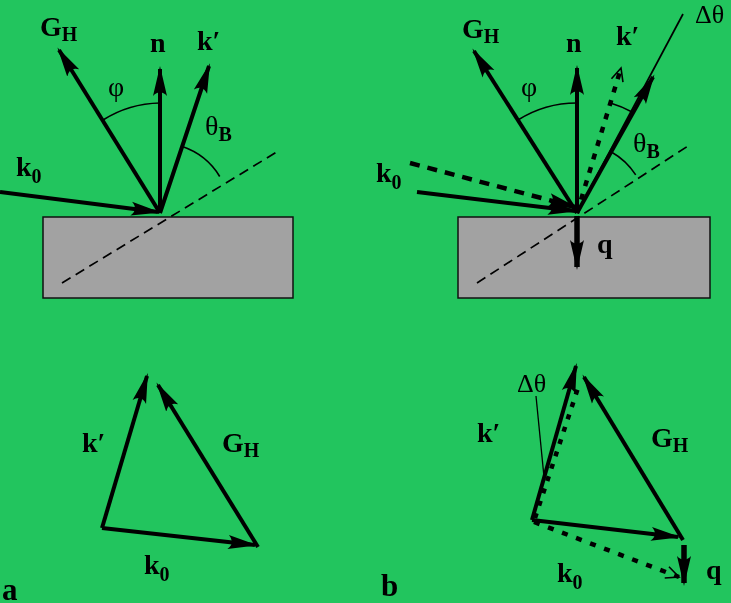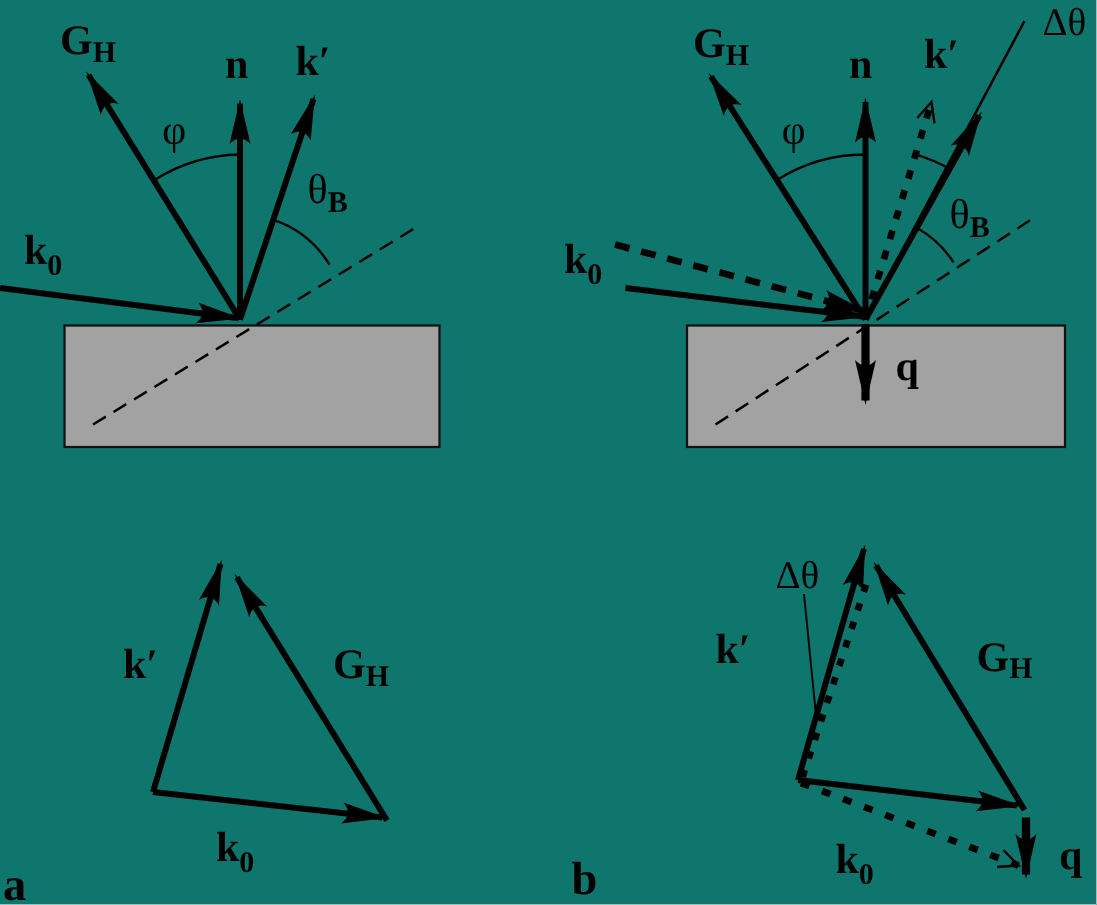--- a/index.html
+++ b/index.html
@@ -1,16 +1,16 @@
 <!DOCTYPE html>
 <html><head>
 <meta charset="utf-8">
 <style>
   html, body { margin: 0; padding: 0; background: #ffffff; }
-  .stage { width: 731px; height: 603px; position: relative; background: #0f766e; }
+  .stage { width: 731px; height: 603px; position: relative; background: #22c55e; }
   svg { font-family: "Liberation Serif", serif; }
   .lbl  { font-weight: bold; font-size: 28px; fill: #000; }
   .lblsm{ font-weight: bold; font-size: 20px; fill: #000; }
   .greek{ font-weight: normal; font-size: 28px; fill: #000; }
   .greeksm{ font-weight: normal; font-size: 26px; fill: #000; }
   .sub  { font-size: 20px; }
   .tag  { font-weight: bold; font-size: 31px; fill: #000; }
   .shaft   { stroke: #000; stroke-width: 4; fill: none; }
   .shaftq  { stroke: #000; stroke-width: 5.5; fill: none; }
   .dashthick { stroke: #000; stroke-width: 4.5; fill: none; }

